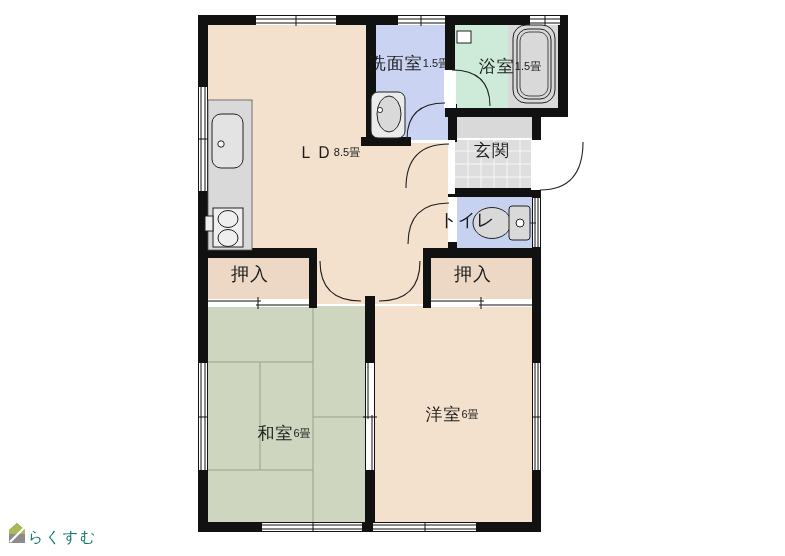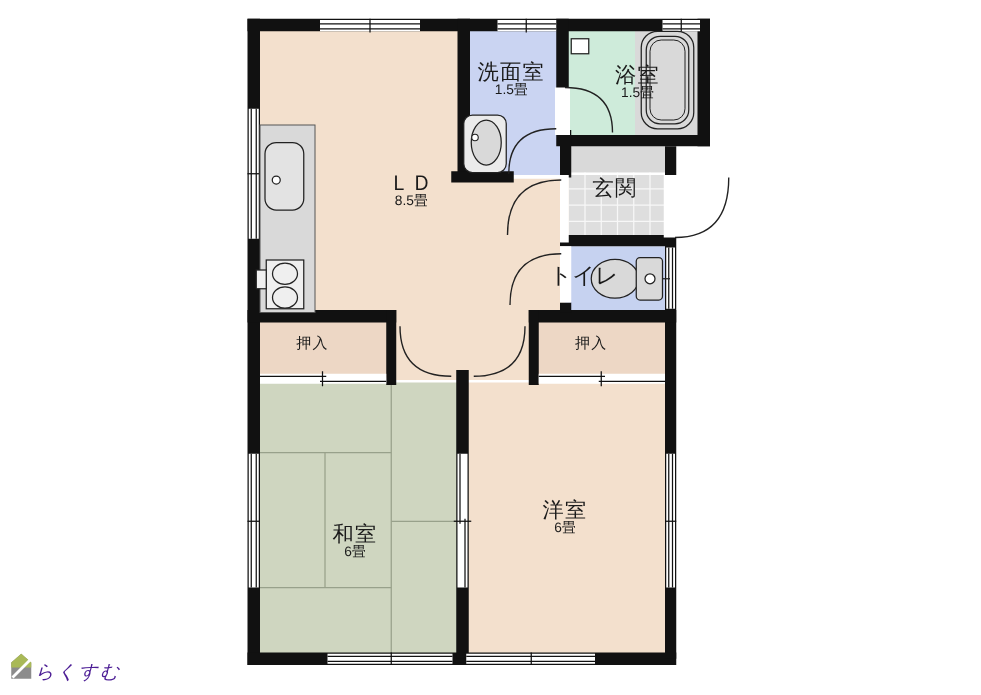--- a/index.html
+++ b/index.html
@@ -3,30 +3,29 @@
 <meta charset="utf-8">
 <style>
   html,body{margin:0;padding:0;background:#fff;}
   #canvas{
     position:relative;width:785px;height:556px;background:#fff;overflow:hidden;
     font-family:"Liberation Sans","DejaVu Sans",sans-serif;color:#1a1a1a;
   }
   #plan-svg{position:absolute;left:0;top:0;}
   .label{
     position:absolute;transform:translate(-50%,-50%);text-align:left;
-    display:flex;flex-direction:column;align-items:center;line-height:1.08;
+    display:flex;align-items:center;line-height:1.08;
     font-size:17px;white-space:nowrap;letter-spacing:1px;
   }
   .label .size{font-size:11px;letter-spacing:0;}
-  .label.small{font-size:12px;}
+  .label.small{font-size:18px;}
   .label.tiny{font-size:18px;letter-spacing:0;}
   #watermark{
-    position:absolute;left:28px;top:528px;font-size:15px;color:#4c1d95;
+    position:absolute;left:28px;top:528px;font-size:15px;color:#0f766e;
     letter-spacing:2px;
-    font-style:italic;
   }
 </style>
 </head>
 <body>
 
 <div id="canvas">
 
 <svg id="plan-svg" width="785" height="556" viewBox="0 0 785 556">
 
   <g>

